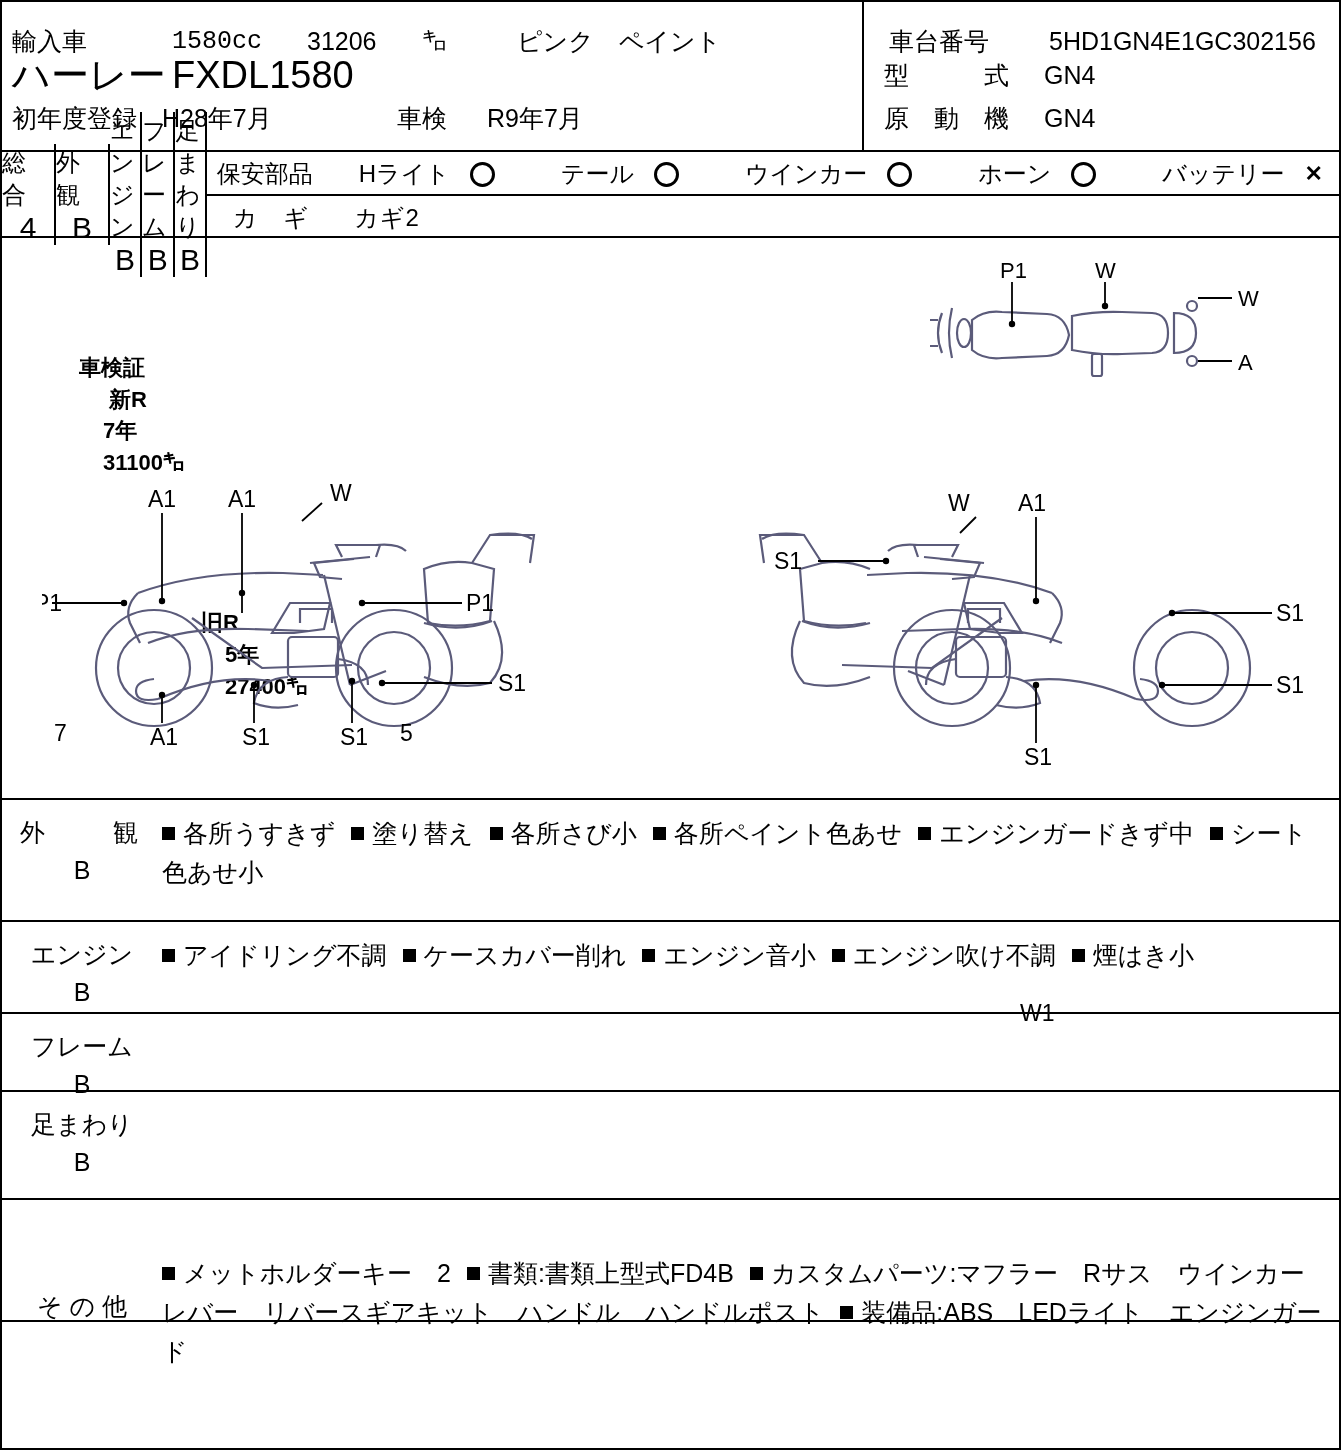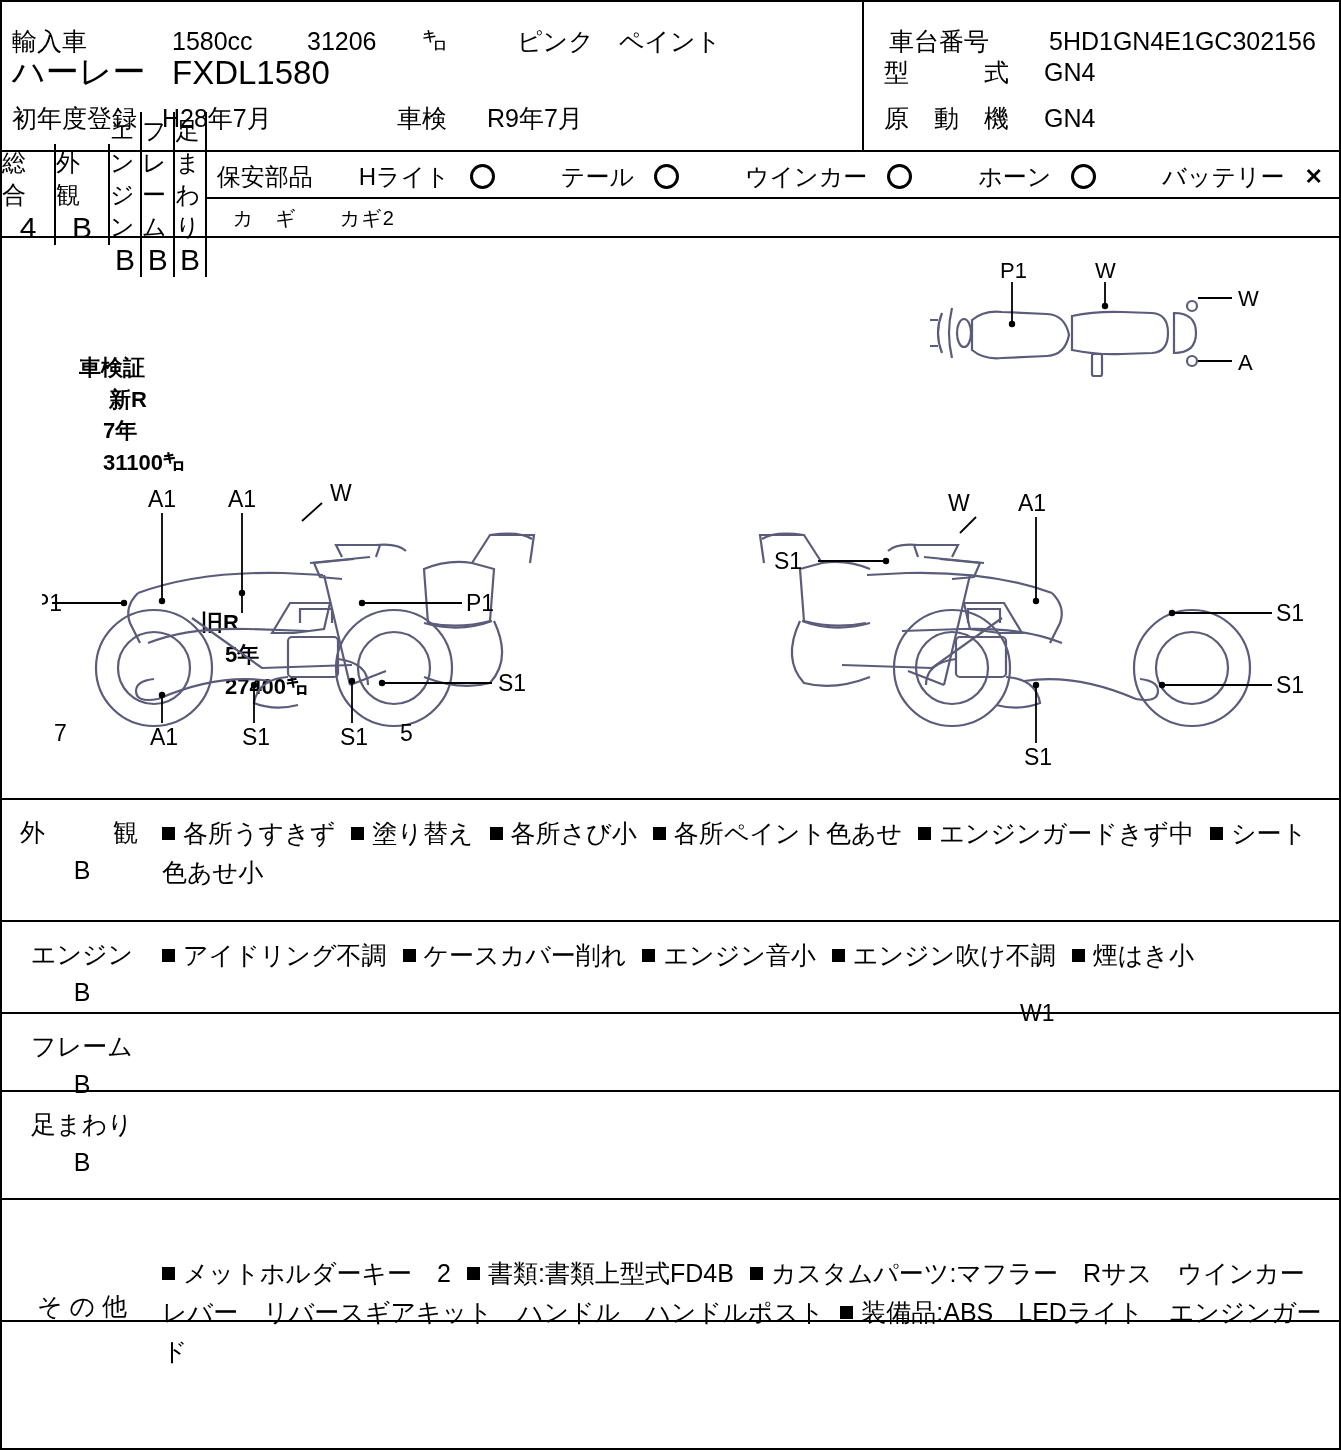--- a/index.html
+++ b/index.html
@@ -30,21 +30,21 @@
     left: 0; right: 0;
     display: flex;
     align-items: center;
   }
   .r1 { top: 23px; }
   .r2 { top: 48px; }
   .r3 { top: 100px; }
 
   .cell { white-space: nowrap; }
   .lbl { font-size: 25px; }
-  .big { font-size: 33px; }
+  .big { font-size: 38px; }
 
   .hdr .left { padding-left: 10px; }
   .vline {
     position: absolute;
     top: 0;
     bottom: 0;
     width: 0;
     border-left: 2px solid #000;
   }
   
@@ -79,21 +79,21 @@
   }
   .safety-row1 {
     display: flex;
     align-items: center;
     font-size: 24px;
     padding: 4px 16px 0 8px;
     gap: 16px;
     white-space: nowrap;
   }
   .safety-row2 {
-    font-size: 20px;
+    font-size: 24px;
     padding: 6px 0 0 26px;
     border-top: 2px solid #000;
     margin-top: 4px;
     letter-spacing: 1px;
   }
   .ok-circle {
     display: inline-block;
     width: 19px;
     height: 19px;
     border: 3px solid #000;
@@ -161,21 +161,21 @@
 </head>
 <body>
 
 <div class="sheet">
 
   <div class="hdr">
     <div class="vline" style="left: 860px; top:0; height: 148px;"></div>
 
     <div class="hdr-row r1">
       <span class="cell lbl left" style="width:160px;">輸入車</span>
-      <span class="cell lbl" style="width:135px;">1580cc</span>
+      <span class="cell lbl" style="width:135px;font-family:Liberation Mono, monospace;">1580cc</span>
       <span class="cell lbl" style="width:115px;">31206</span>
       <span class="cell lbl" style="width:95px;">㌔</span>
       <span class="cell lbl" style="width:360px;">ピンク　ペイント</span>
       <span class="cell lbl" style="width:160px; padding-left:12px;">車台番号</span>
       <span class="cell lbl">5HD1GN4E1GC302156</span>
     </div>
 
     <div class="hdr-row r2">
       <span class="cell big left" style="width:160px;">ハーレー</span>
       <span class="cell big" style="width:700px;">FXDL1580</span>

